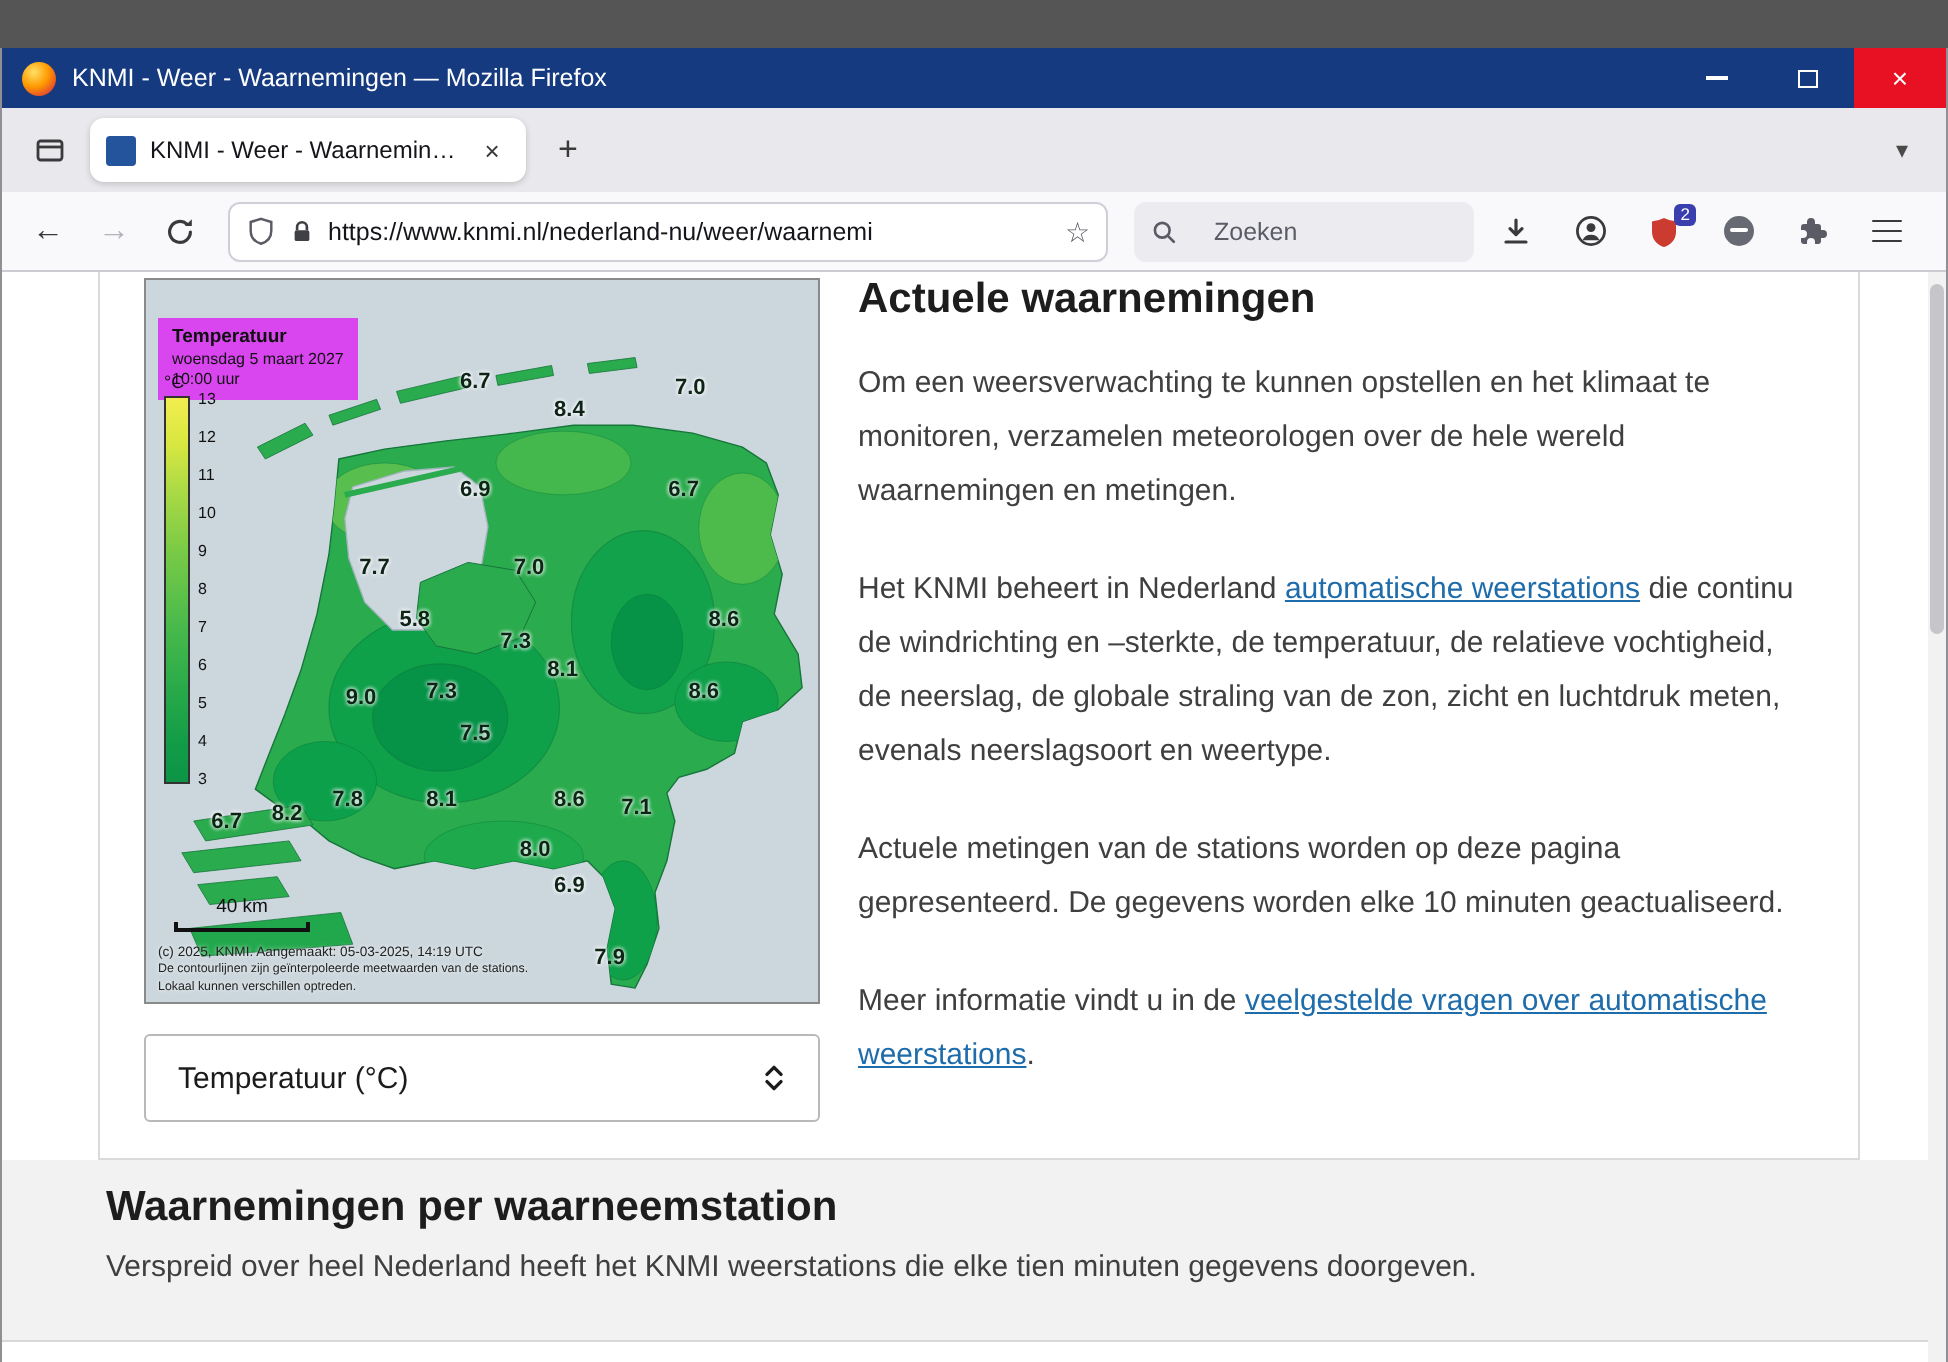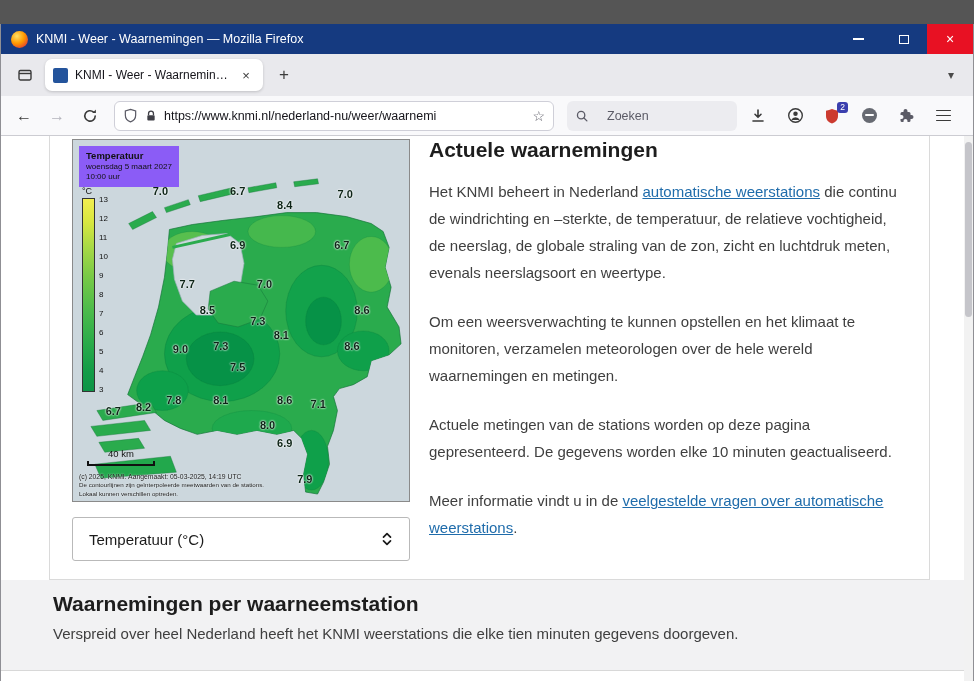--- a/index.html
+++ b/index.html
@@ -53,21 +53,21 @@
   
   .content { position:relative; height:547px; background:#fff; overflow:hidden; }
   .card { position:absolute; left:48px; top:0; width:881px; height:444px; background:#fff;
     border-left:1px solid #dadada; border-right:1px solid #dadada; border-bottom:1px solid #dadada; }
   
   .map-frame { position:absolute; left:22px; top:3px; width:338px; height:363px; border:1px solid #8a8a8a; background:#ccd7dd; }
   .map-frame svg.mapsvg { position:absolute; inset:0; width:100%; height:100%; }
   .stations { position:absolute; inset:0; }
   .station { position:absolute; transform:translate(-50%,-50%); font-size:11px; font-weight:bold; color:#0d2417;
     text-shadow:0 0 2px rgba(255,255,255,.95), 0 0 2px rgba(255,255,255,.9); }
-  .legend { position:absolute; left:6px; top:6px; background:#8b5cf6; padding:4px 7px 5px; line-height:1.25; }
+  .legend { position:absolute; left:6px; top:19px; background:#d946ef; padding:4px 7px 5px; line-height:1.25; }
   .lg-title { font-size:9.5px; font-weight:bold; color:#111; }
   .lg-line { font-size:8px; color:#111; }
   .scale { position:absolute; left:9px; top:46px; }
   .scale-unit { font-size:9px; color:#111; margin-bottom:2px; }
   .scale-row { display:flex; }
   .scale-bar { width:13px; height:194px; border:1px solid #333;
     background:linear-gradient(to bottom,#f2ee4f 0%,#d8e740 12%,#a8d945 25%,#79ca46 40%,#4cbb4b 58%,#2aab4a 75%,#129c47 90%,#0d9447 100%); }
   .scale-ticks { display:flex; flex-direction:column; justify-content:space-between; height:198px; margin-left:4px; margin-top:-2px; }
   .scale-ticks .tick { font-size:8px; color:#111; line-height:1; }
   .kmscale { position:absolute; left:14px; top:308px; width:68px; text-align:center; }
@@ -237,21 +237,21 @@
 
         <div class="stations" id="stations">
             <span class="station" style="left: 26%; top: 14%;">7.0</span>
             <span class="station" style="left: 49%; top: 14%;">6.7</span>
             <span class="station" style="left: 63%; top: 18%;">8.4</span>
             <span class="station" style="left: 81%; top: 15%;">7.0</span>
             <span class="station" style="left: 49%; top: 29%;">6.9</span>
             <span class="station" style="left: 80%; top: 29%;">6.7</span>
             <span class="station" style="left: 34%; top: 40%;">7.7</span>
             <span class="station" style="left: 57%; top: 40%;">7.0</span>
-            <span class="station" style="left: 40%; top: 47%;">8.5</span>
+            <span class="station" style="left: 40%; top: 47%;">5.8</span>
             <span class="station" style="left: 55%; top: 50%;">7.3</span>
             <span class="station" style="left: 62%; top: 54%;">8.1</span>
             <span class="station" style="left: 86%; top: 47%;">8.6</span>
             <span class="station" style="left: 32%; top: 58%;">9.0</span>
             <span class="station" style="left: 44%; top: 57%;">7.3</span>
             <span class="station" style="left: 49%; top: 63%;">7.5</span>
             <span class="station" style="left: 83%; top: 57%;">8.6</span>
             <span class="station" style="left: 12%; top: 75%;">6.7</span>
             <span class="station" style="left: 21%; top: 74%;">8.2</span>
             <span class="station" style="left: 30%; top: 72%;">7.8</span>
@@ -304,22 +304,22 @@
       <div class="layer-select">
         <span>Temperatuur (°C)</span>
         <svg width="16" height="16" viewBox="0 0 16 16">
           <path d="M4.5 6.2 8 2.7 11.5 6.2" stroke="#1b1b1b" stroke-width="1.7" fill="none" stroke-linecap="round" stroke-linejoin="round"></path>
           <path d="M4.5 9.8 8 13.3 11.5 9.8" stroke="#1b1b1b" stroke-width="1.7" fill="none" stroke-linecap="round" stroke-linejoin="round"></path>
         </svg>
       </div>
 
       <div class="article">
         <h1>Actuele waarnemingen</h1>
+        <p><span>Om een weersverwachting te kunnen opstellen en het klimaat te monitoren, verzamelen meteorologen over de hele wereld waarnemingen en metingen.</span></p>
         <p><span>Het KNMI beheert in Nederland </span><a href="#">automatische weerstations</a><span> die continu de windrichting en –sterkte, de temperatuur, de relatieve vochtigheid, de neerslag, de globale straling van de zon, zicht en luchtdruk meten, evenals neerslagsoort en weertype.</span></p>
-        <p><span>Om een weersverwachting te kunnen opstellen en het klimaat te monitoren, verzamelen meteorologen over de hele wereld waarnemingen en metingen.</span></p>
         <p><span>Actuele metingen van de stations worden op deze pagina gepresenteerd. De gegevens worden elke 10 minuten geactualiseerd.</span></p>
         <p><span>Meer informatie vindt u in de </span><a href="#">veelgestelde vragen over automatische weerstations</a><span>.</span></p>
       </div>
     </div>
 
     <div class="section2">
       <h2>Waarnemingen per waarneemstation</h2>
       <p>Verspreid over heel Nederland heeft het KNMI weerstations die elke tien minuten gegevens doorgeven.</p>
     </div>
     <div class="card2"></div>

